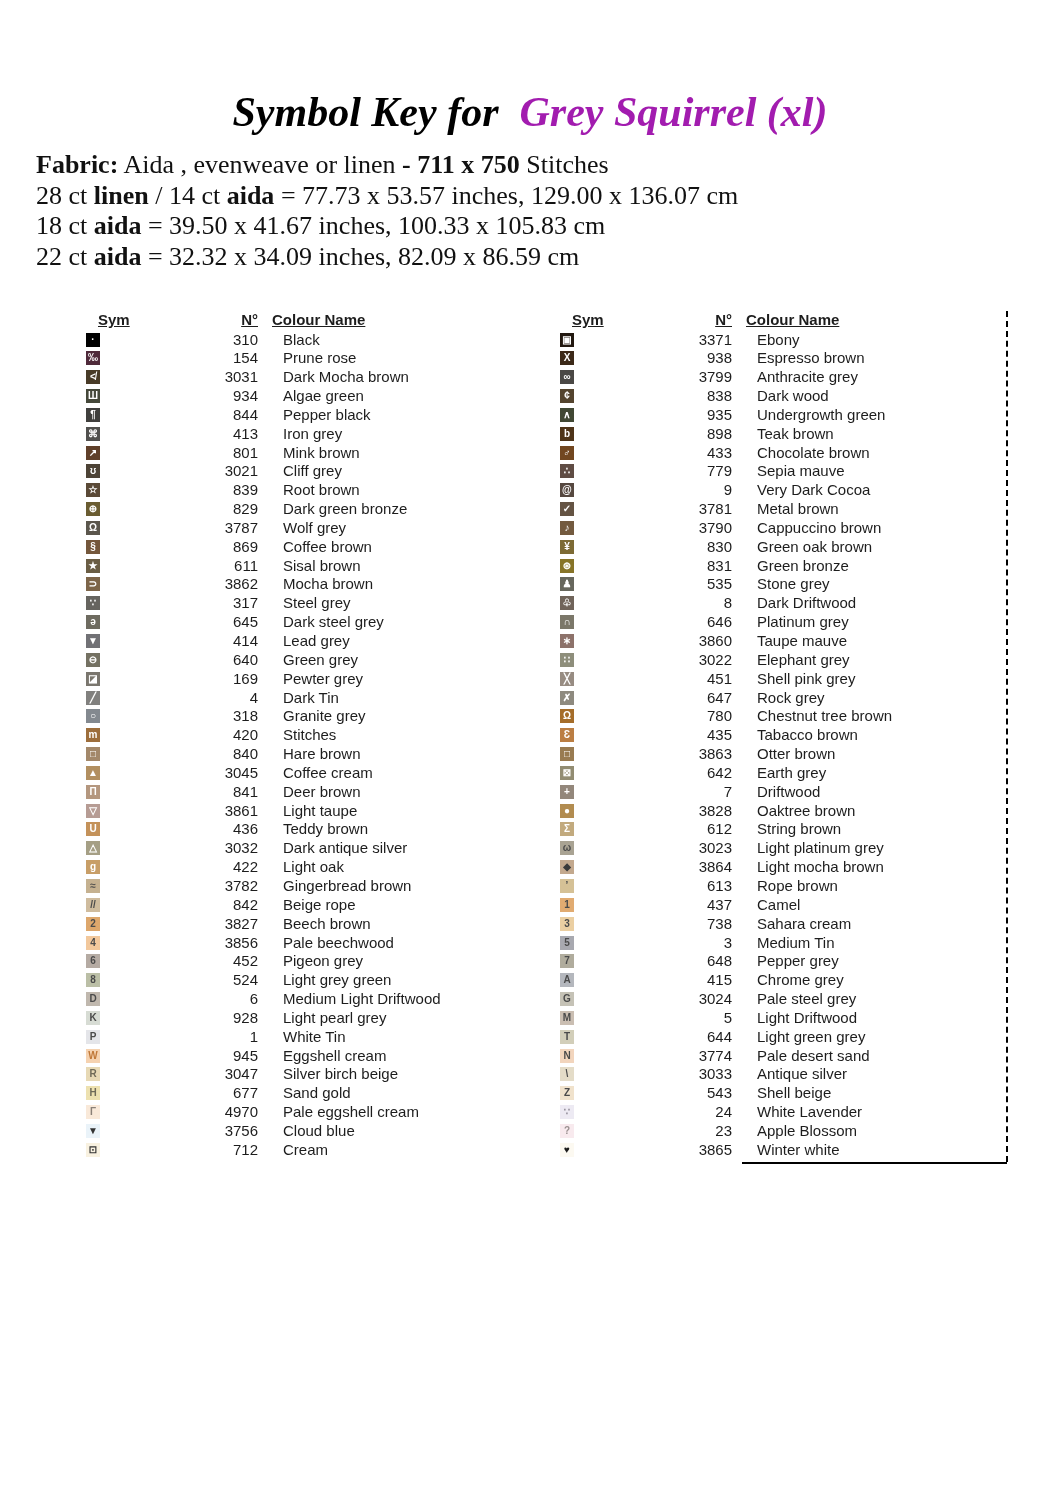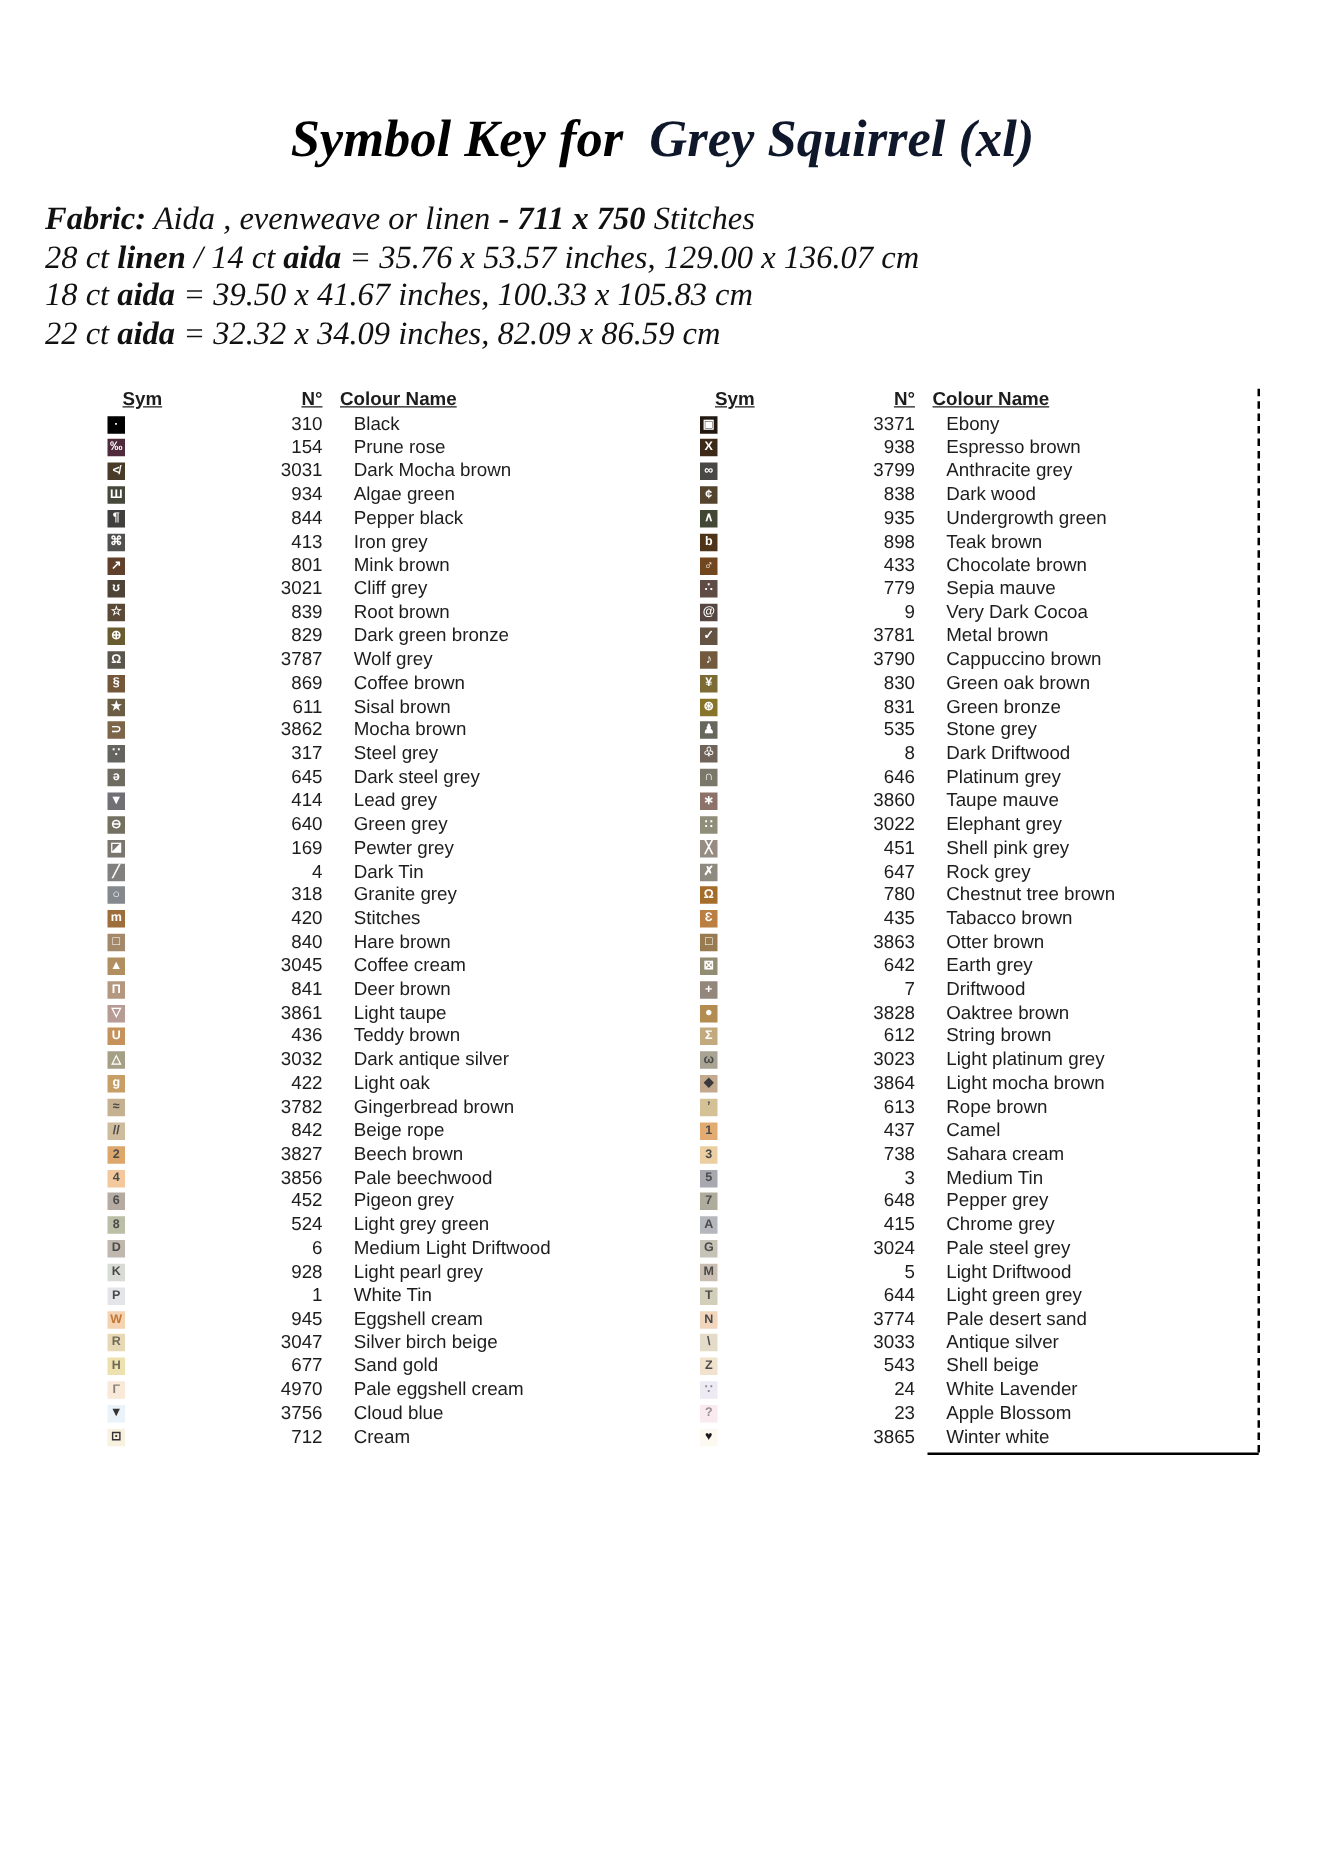--- a/index.html
+++ b/index.html
@@ -2,22 +2,22 @@
 <html><head>
 <meta charset="utf-8">
 <style>
   html,body{margin:0;padding:0;background:#888;}
   .page{position:relative;width:1060px;height:1500px;background:#ffffff;overflow:hidden;
         font-family:"Liberation Sans",sans-serif;color:#1d1d1d;}
   .title{position:absolute;top:88px;left:0;width:100%;text-align:center;
          font-family:"Liberation Serif",serif;font-style:italic;font-weight:bold;
          font-size:42px;white-space:nowrap;}
   .title .t-name{margin-left:20px;}
-  .fabric{position:absolute;left:36px;top:160px;font-family:"Liberation Serif",serif;
-          font-style:italic;font-size:26px;line-height:30.6px;color:#111;}
+  .fabric{position:absolute;left:36px;top:150px;font-family:"Liberation Serif",serif;
+          font-size:26px;line-height:30.6px;color:#111;}
   .fabric .seg-b{font-weight:bold;}
   .kcol{position:absolute;top:311px;width:470px;}
   #col-left{left:82px;}
   #col-right{left:556px;}
   .khead{position:relative;height:19.5px;font-weight:bold;font-size:15px;}
   .khead .h-sym{position:absolute;left:16px;text-decoration:underline;}
   .khead .h-num{position:absolute;left:0;width:176px;text-align:right;text-decoration:underline;}
   .khead .h-name{position:absolute;left:190px;text-decoration:underline;}
   .krow{position:relative;height:18.85px;}
   .sym-square{position:absolute;left:4px;top:2px;width:14px;height:14px;
@@ -27,26 +27,26 @@
   .kname{position:absolute;left:201px;font-size:15px;line-height:18.85px;white-space:nowrap;}
   .vline{position:absolute;left:1006px;top:311px;height:851px;border-left:2px dashed #000;}
   .bline{position:absolute;left:742px;top:1162px;width:265px;height:0;border-top:2px solid #000;}
 </style>
 </head>
 <body>
 
 <div class="page">
 
   <div class="title">
-    <span class="t-prefix" style="color: #000000;">Symbol Key for</span><span class="t-name" style="color: #0f172a; margin-left: 21px;">Grey Squirrel (xl)</span>
+    <span class="t-prefix" style="color: #000000;">Symbol Key for</span><span class="t-name" style="color: #a21caf; margin-left: 21px;">Grey Squirrel (xl)</span>
   </div>
 
   <div class="fabric" id="fabric-block">
       <div class="fabric-line"><span class="seg-b">Fabric:</span><span class="seg"> Aida , evenweave or linen </span><span class="seg-b">- 711 x 750</span><span class="seg"> Stitches</span></div>
-      <div class="fabric-line"><span class="seg">28 ct </span><span class="seg-b">linen</span><span class="seg"> / 14 ct </span><span class="seg-b">aida</span><span class="seg"> = 35.76 x 53.57 inches, 129.00 x 136.07 cm</span></div>
+      <div class="fabric-line"><span class="seg">28 ct </span><span class="seg-b">linen</span><span class="seg"> / 14 ct </span><span class="seg-b">aida</span><span class="seg"> = 77.73 x 53.57 inches, 129.00 x 136.07 cm</span></div>
       <div class="fabric-line"><span class="seg">18 ct </span><span class="seg-b">aida</span><span class="seg"> = 39.50 x 41.67 inches, 100.33 x 105.83 cm</span></div>
       <div class="fabric-line"><span class="seg">22 ct </span><span class="seg-b">aida</span><span class="seg"> = 32.32 x 34.09 inches, 82.09 x 86.59 cm</span></div>
     </div>
 
   <div class="kcol" id="col-left">
     <div class="khead">
       <span class="h-sym">Sym</span>
       <span class="h-num">N°</span>
       <span class="h-name">Colour Name</span>
     </div>

